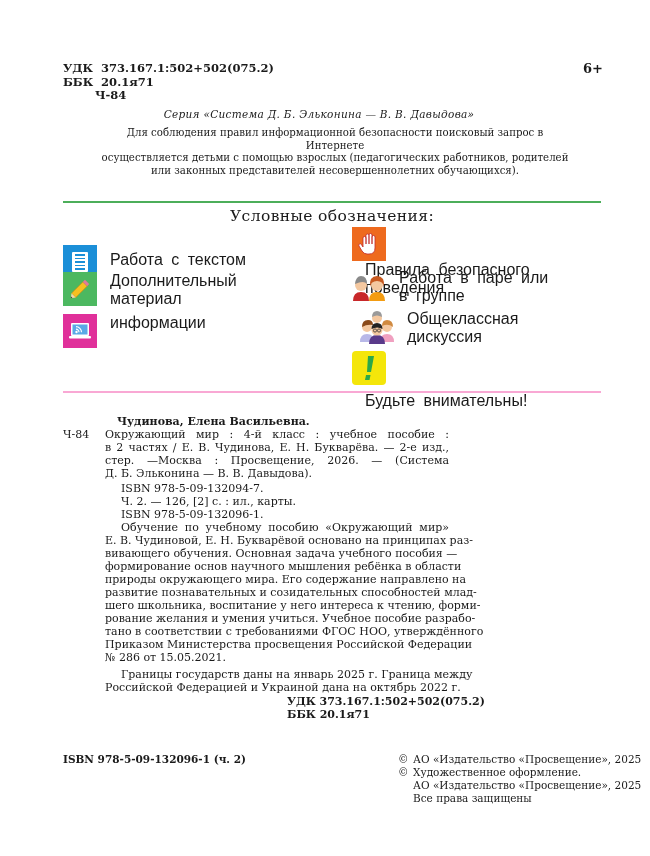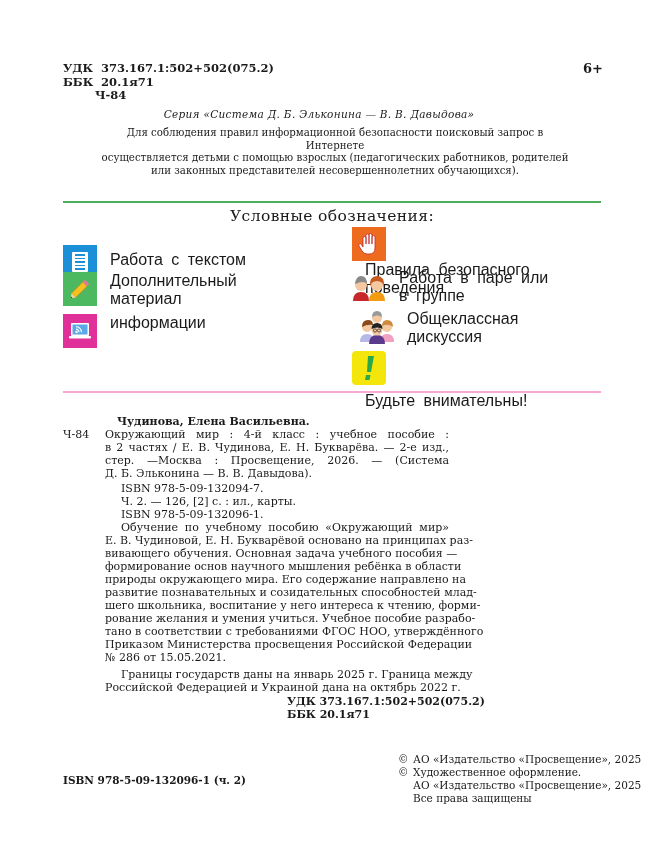--- a/index.html
+++ b/index.html
@@ -36,21 +36,21 @@
     .author { position: absolute; left: 42px; top: 0; font-weight: bold; margin-left: 12px; }
     .code { position: absolute; left: 0; top: 13px; }
     .para { position: absolute; left: 42px; width: 344px; text-align: justify; }
     .para .line { display: block; text-align: justify; text-align-last: justify; height: 13px; white-space: nowrap; }
     .para .line.last { text-align-last: left; }
     .isbn-lines { position: absolute; left: 58px; }
     .isbn-lines div { height: 13px; }
     .bottom-codes { position: absolute; left: 224px; font-weight: bold; }
     .bottom-codes div { height: 13px; }
 
-    .footer-left { position: absolute; left: 63px; top: 753px; font-size: 10.5px; line-height: 13px; font-weight: bold; margin-top: 21px; }
+    .footer-left { position: absolute; left: 63px; top: 753px; font-size: 10.5px; line-height: 13px; font-weight: bold; }
     .footer-right { position: absolute; left: 398px; top: 753px; font-size: 10.5px; line-height: 13px; }
     .footer-right .c { display: inline-block; width: 15px; }
     .footer-right .ind { padding-left: 15px; }
   </style>
 </head>
 <body>
 
 <div class="udk-block serif">
   <div class="row">УДК  373.167.1:502+502(075.2)</div>
   <div class="row">ББК  20.1я71</div>

